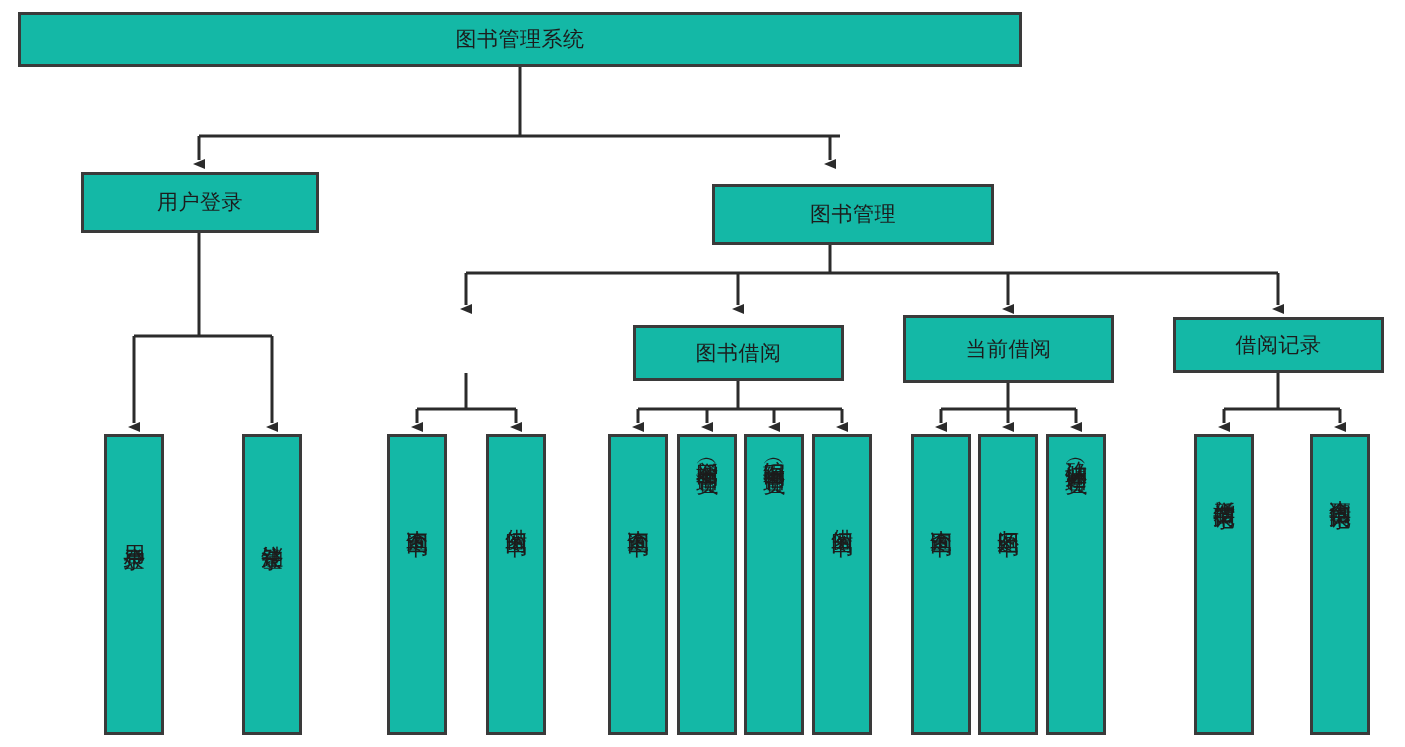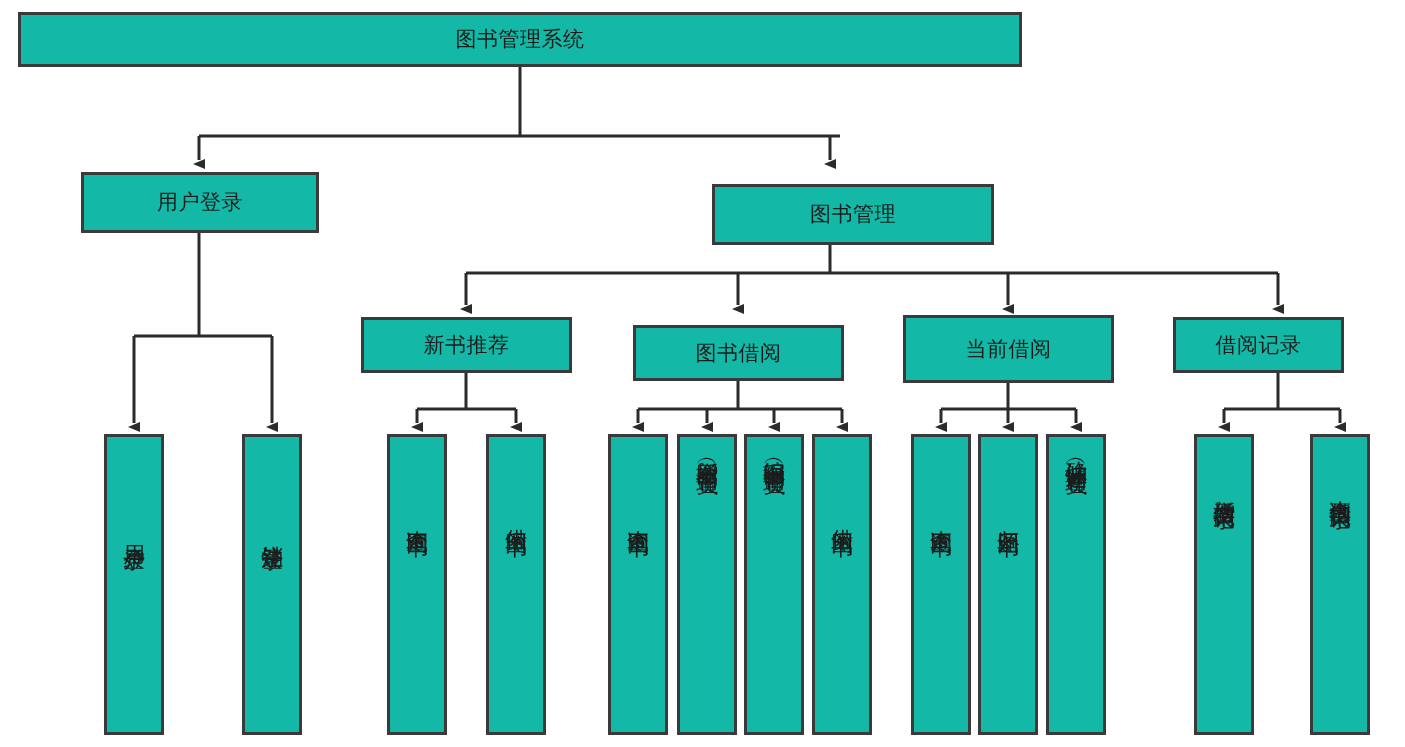--- a/index.html
+++ b/index.html
@@ -127,30 +127,27 @@
     <span class="label">图书管理系统</span>
   </div>
 
   <div class="node" style="left:81px; top:172px; width:238px; height:61px;">
     <span class="label">用户登录</span>
   </div>
   <div class="node" style="left:712px; top:172px; width:282px; height:61px;margin-top:12px;">
     <span class="label">图书管理</span>
   </div>
 
-  <div class="node" style="left:361px; top:317px; width:211px; height:56px;">
-    <span class="label">新书推荐</span>
-  </div>
   <div class="node" style="left:633px; top:317px; width:211px; height:56px;margin-top:8px;">
     <span class="label">图书借阅</span>
   </div>
   <div class="node" style="left:903px; top:315px; width:211px; height:68px;">
     <span class="label">当前借阅</span>
   </div>
-  <div class="node" style="left:1173px; top:317px; width:171px; height:56px;">
+  <div class="node" style="left:1173px; top:317px; width:211px; height:56px;">
     <span class="label">借阅记录</span>
   </div>
 
   <div class="node vertical" style="left:104px; top:434px; width:60px; height:301px; padding-top:90px;">
     <span class="label">用户登录</span>
   </div>
   <div class="node vertical" style="left:242px; top:434px; width:60px; height:301px; padding-top:90px;">
     <span class="label">注销登录</span>
   </div>
 

